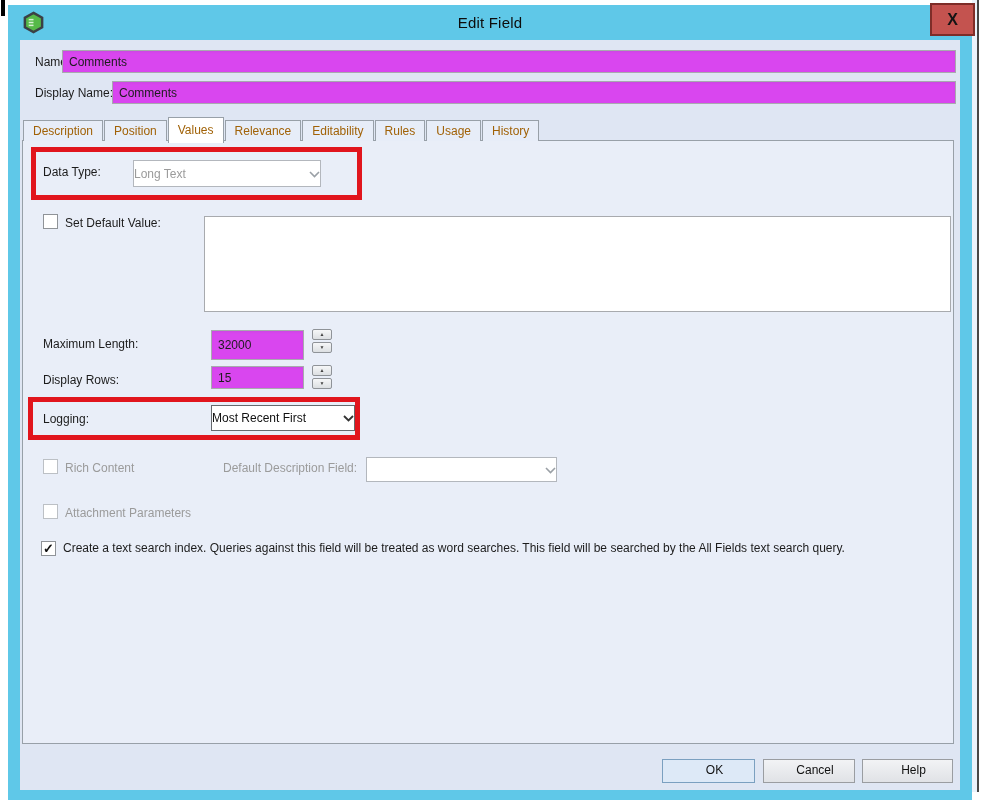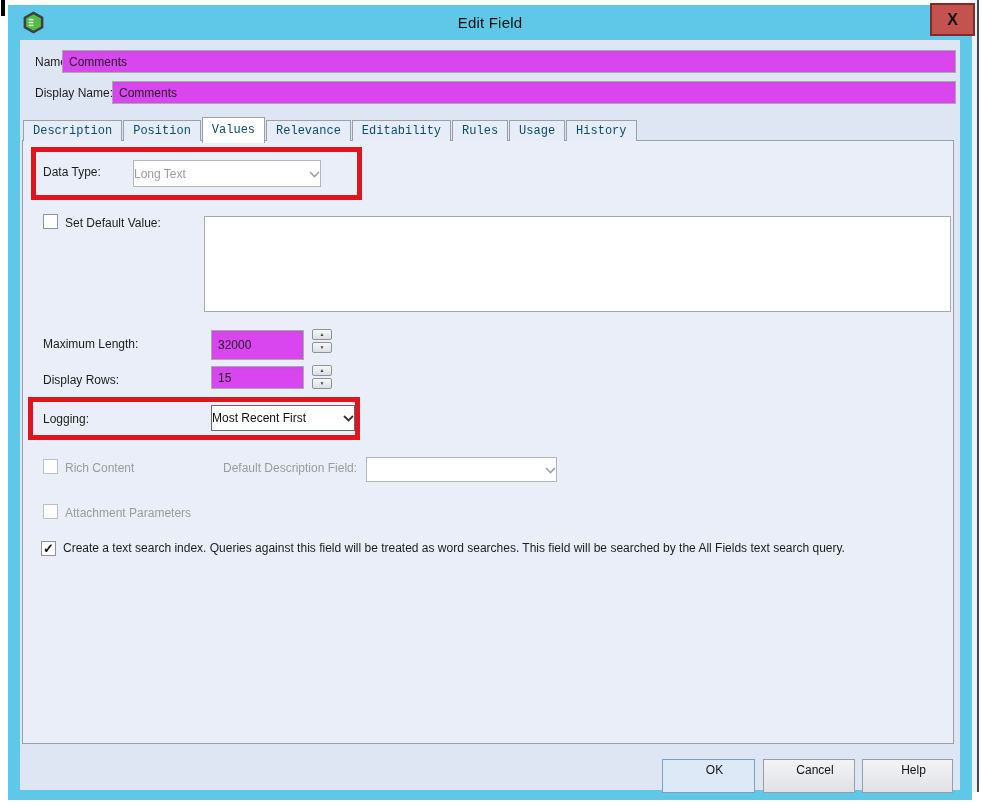--- a/index.html
+++ b/index.html
@@ -30,22 +30,22 @@
           padding:0 6px; font-family:"Liberation Sans", sans-serif; box-shadow: inset 0 1px 2px rgba(90,100,120,.12); }
 
   
   .name-label { position:absolute; left:15px; top:15px; }
   .name-input { left:42px; top:10px; width:894px; height:23px; }
   .dname-label { position:absolute; left:15px; top:46px; }
   .dname-input { left:92px; top:41px; width:844px; height:23px; }
 
   
   .tabs { position:absolute; left:3px; top:77px; display:flex; align-items:flex-end; z-index:5; }
-  .tab { font-size:12px; color:#0c4a6e; background:#e7edf8; border:1px solid #98a0a8; border-bottom:none;
-         padding:3px 9px 3px 9px; margin-right:1px; cursor:pointer;font-family:Liberation Mono, monospace; }
+  .tab { font-size:12px; color:#a16207; background:#e7edf8; border:1px solid #98a0a8; border-bottom:none;
+         padding:3px 9px 3px 9px; margin-right:1px; cursor:pointer; }
   .tab.active { background:#ffffff; padding-top:5px; padding-bottom:6px; margin-bottom:-2px; position:relative; z-index:6; }
 
   .panel { position:absolute; left:2px; top:100px; width:932px; height:604px; background:#e9eef8;
            border:1px solid #98a0a8; z-index:1; }
 
   .hl { position:absolute; border:5px solid #e1151d; z-index:4; pointer-events:none; }
   .hl-datatype { left:8px; top:6px; width:331px; height:53px; }
   .hl-logging  { left:5px; top:256px; width:332px; height:43px; }
 
   .dd { position:absolute; background:#fff; display:flex; align-items:center; font-size:12px; padding:0 0; }
@@ -86,21 +86,21 @@
   .daf-label { position:absolute; left:200px; top:320px; }
   .dd-attach { left:343px; top:316px; width:191px; height:25px; }
 
   .sp-cb { left:20px; top:363px; }
   .sp-label { position:absolute; left:42px; top:365px; }
 
   .si-cb { left:18px; top:400px; }
   .si-text { position:absolute; left:40px; top:399px; width:872px; font-size:12px; line-height:17px;
              color:#1c1c1c; white-space:normal; }
 
-  .btn { position:absolute; height:34px; font-size:12px; color:#111; text-align:center; line-height:21px; cursor:pointer;padding-left:12px; }
+  .btn { position:absolute; height:24px; font-size:12px; color:#111; text-align:center; line-height:21px; cursor:pointer;padding-left:12px; }
   .btn-ok { left:642px; top:719px; width:93px; background:#dde9f7; border:1px solid #7ba0c0; }
   .btn-cancel { left:743px; top:719px; width:92px; background:linear-gradient(#f2f3f5,#e0e2e6); border:1px solid #9a9da1; }
   .btn-help { left:842px; top:719px; width:91px; background:linear-gradient(#f2f3f5,#e0e2e6); border:1px solid #9a9da1; }
 </style>
 </head>
 <body>
 
 <div class="screen">
 
   <div class="under-glyph"></div>

